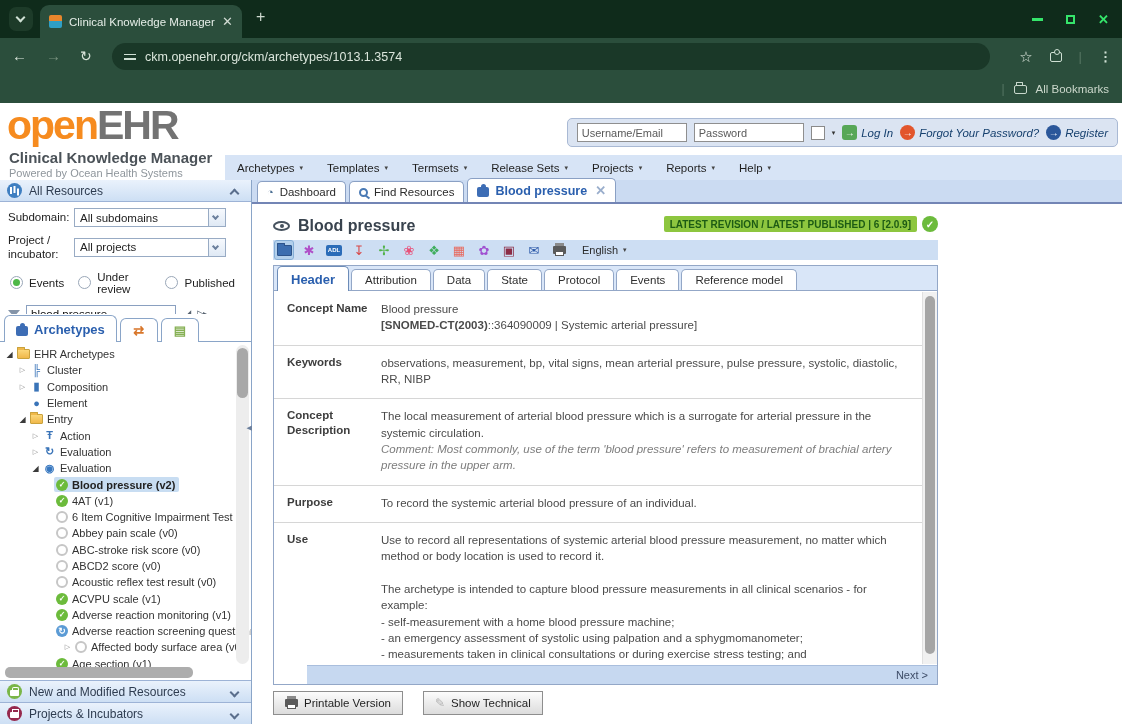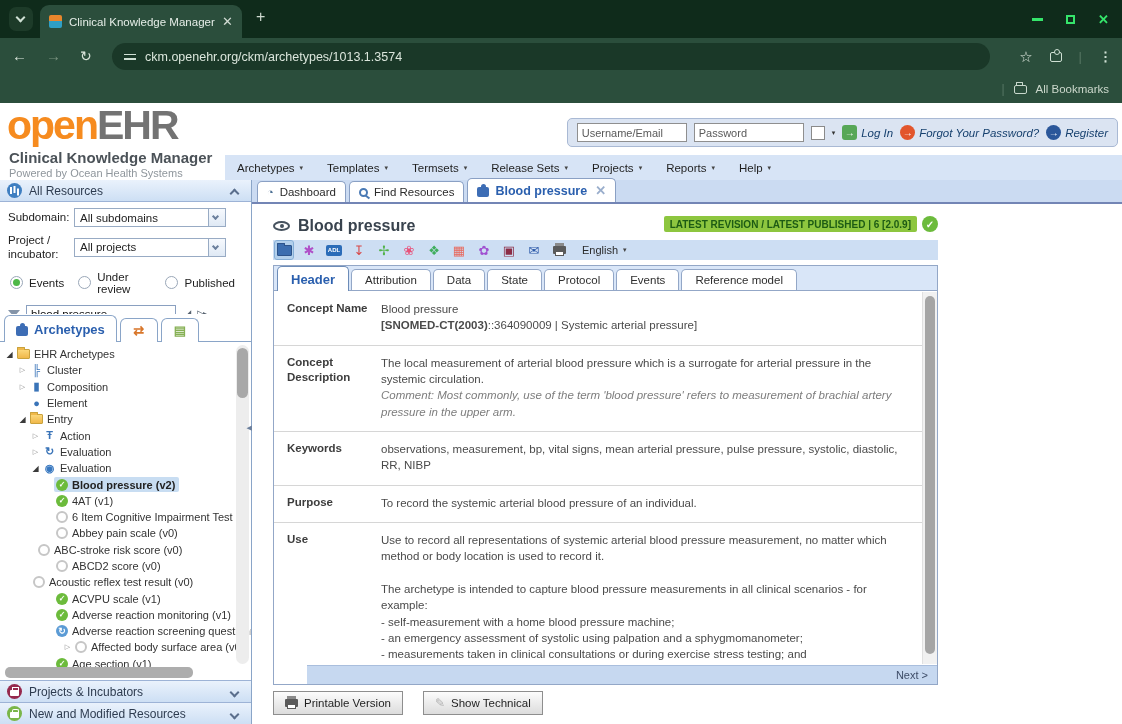--- a/index.html
+++ b/index.html
@@ -420,35 +420,35 @@
             <span class="tlabel">6 Item Cognitive Impairment Test (6</span>
           </span>
         </div>
         <div class="trow" style="padding-left: 43px;">
           <span class="exp"></span>
           <span class="row-core">
             <span class="st draft"></span>
             <span class="tlabel">Abbey pain scale (v0)</span>
           </span>
         </div>
-        <div class="trow" style="padding-left: 25px;">
+        <div class="trow" style="padding-left: 43px;">
           <span class="exp"></span>
           <span class="row-core">
             <span class="st draft"></span>
             <span class="tlabel">ABC-stroke risk score (v0)</span>
           </span>
         </div>
         <div class="trow" style="padding-left: 43px;">
           <span class="exp"></span>
           <span class="row-core">
             <span class="st draft"></span>
             <span class="tlabel">ABCD2 score (v0)</span>
           </span>
         </div>
-        <div class="trow" style="padding-left: 20px;">
+        <div class="trow" style="padding-left: 43px;">
           <span class="exp"></span>
           <span class="row-core">
             <span class="st draft"></span>
             <span class="tlabel">Acoustic reflex test result (v0)</span>
           </span>
         </div>
         <div class="trow" style="padding-left: 43px;">
           <span class="exp"></span>
           <span class="row-core">
             <span class="st pub">✓</span>
@@ -482,27 +482,27 @@
             <span class="st pub">✓</span>
             <span class="tlabel">Age section (v1)</span>
           </span>
         </div>
         <div class="vtrack"></div>
         <div class="vthumb"></div>
         <div class="hthumb"></div>
       </div>
 
     <div class="pane-header footer-hdr">
+      <span class="circle-ic newres-ic"></span>
+      <span>New and Modified Resources</span>
+      <span class="chev down"></span>
+    </div>
+    <div class="pane-header footer-hdr">
       <span class="circle-ic proj-ic"></span>
       <span>Projects &amp; Incubators</span>
-      <span class="chev down"></span>
-    </div>
-    <div class="pane-header footer-hdr">
-      <span class="circle-ic newres-ic"></span>
-      <span>New and Modified Resources</span>
       <span class="chev down"></span>
     </div>
     <span class="split-arrow">◀</span>
   </div>
 
   <div class="main">
     <div class="main-tabstrip">
         <div class="mtab">
           <span class="gauge">◔</span>
           <span>Dashboard</span>
@@ -583,30 +583,30 @@
           </div>
         <div class="tbl">
             <div class="t-row">
               <div class="t-label">Concept Name</div>
               <div class="t-value">
                 <div class="v-line">Blood pressure</div>
                 <div class="v-line"><span class="bseg">[SNOMED-CT(2003)</span><span>::364090009 | Systemic arterial pressure]</span></div>
               </div>
             </div>
             <div class="t-row">
+              <div class="t-label">Keywords</div>
+              <div class="t-value">
+                <div class="v-line">observations, measurement, bp, vital signs, mean arterial pressure, pulse pressure, systolic, diastolic, RR, NIBP</div>
+              </div>
+            </div>
+            <div class="t-row">
               <div class="t-label">Concept Description</div>
               <div class="t-value">
                 <div class="v-line">The local measurement of arterial blood pressure which is a surrogate for arterial pressure in the systemic circulation.</div>
                 <div class="v-comment">Comment: Most commonly, use of the term 'blood pressure' refers to measurement of brachial artery pressure in the upper arm.</div>
-              </div>
-            </div>
-            <div class="t-row">
-              <div class="t-label">Keywords</div>
-              <div class="t-value">
-                <div class="v-line">observations, measurement, bp, vital signs, mean arterial pressure, pulse pressure, systolic, diastolic, RR, NIBP</div>
               </div>
             </div>
             <div class="t-row">
               <div class="t-label">Purpose</div>
               <div class="t-value">
                 <div class="v-line">To record the systemic arterial blood pressure of an individual.</div>
               </div>
             </div>
             <div class="t-row">
               <div class="t-label">Use</div>

